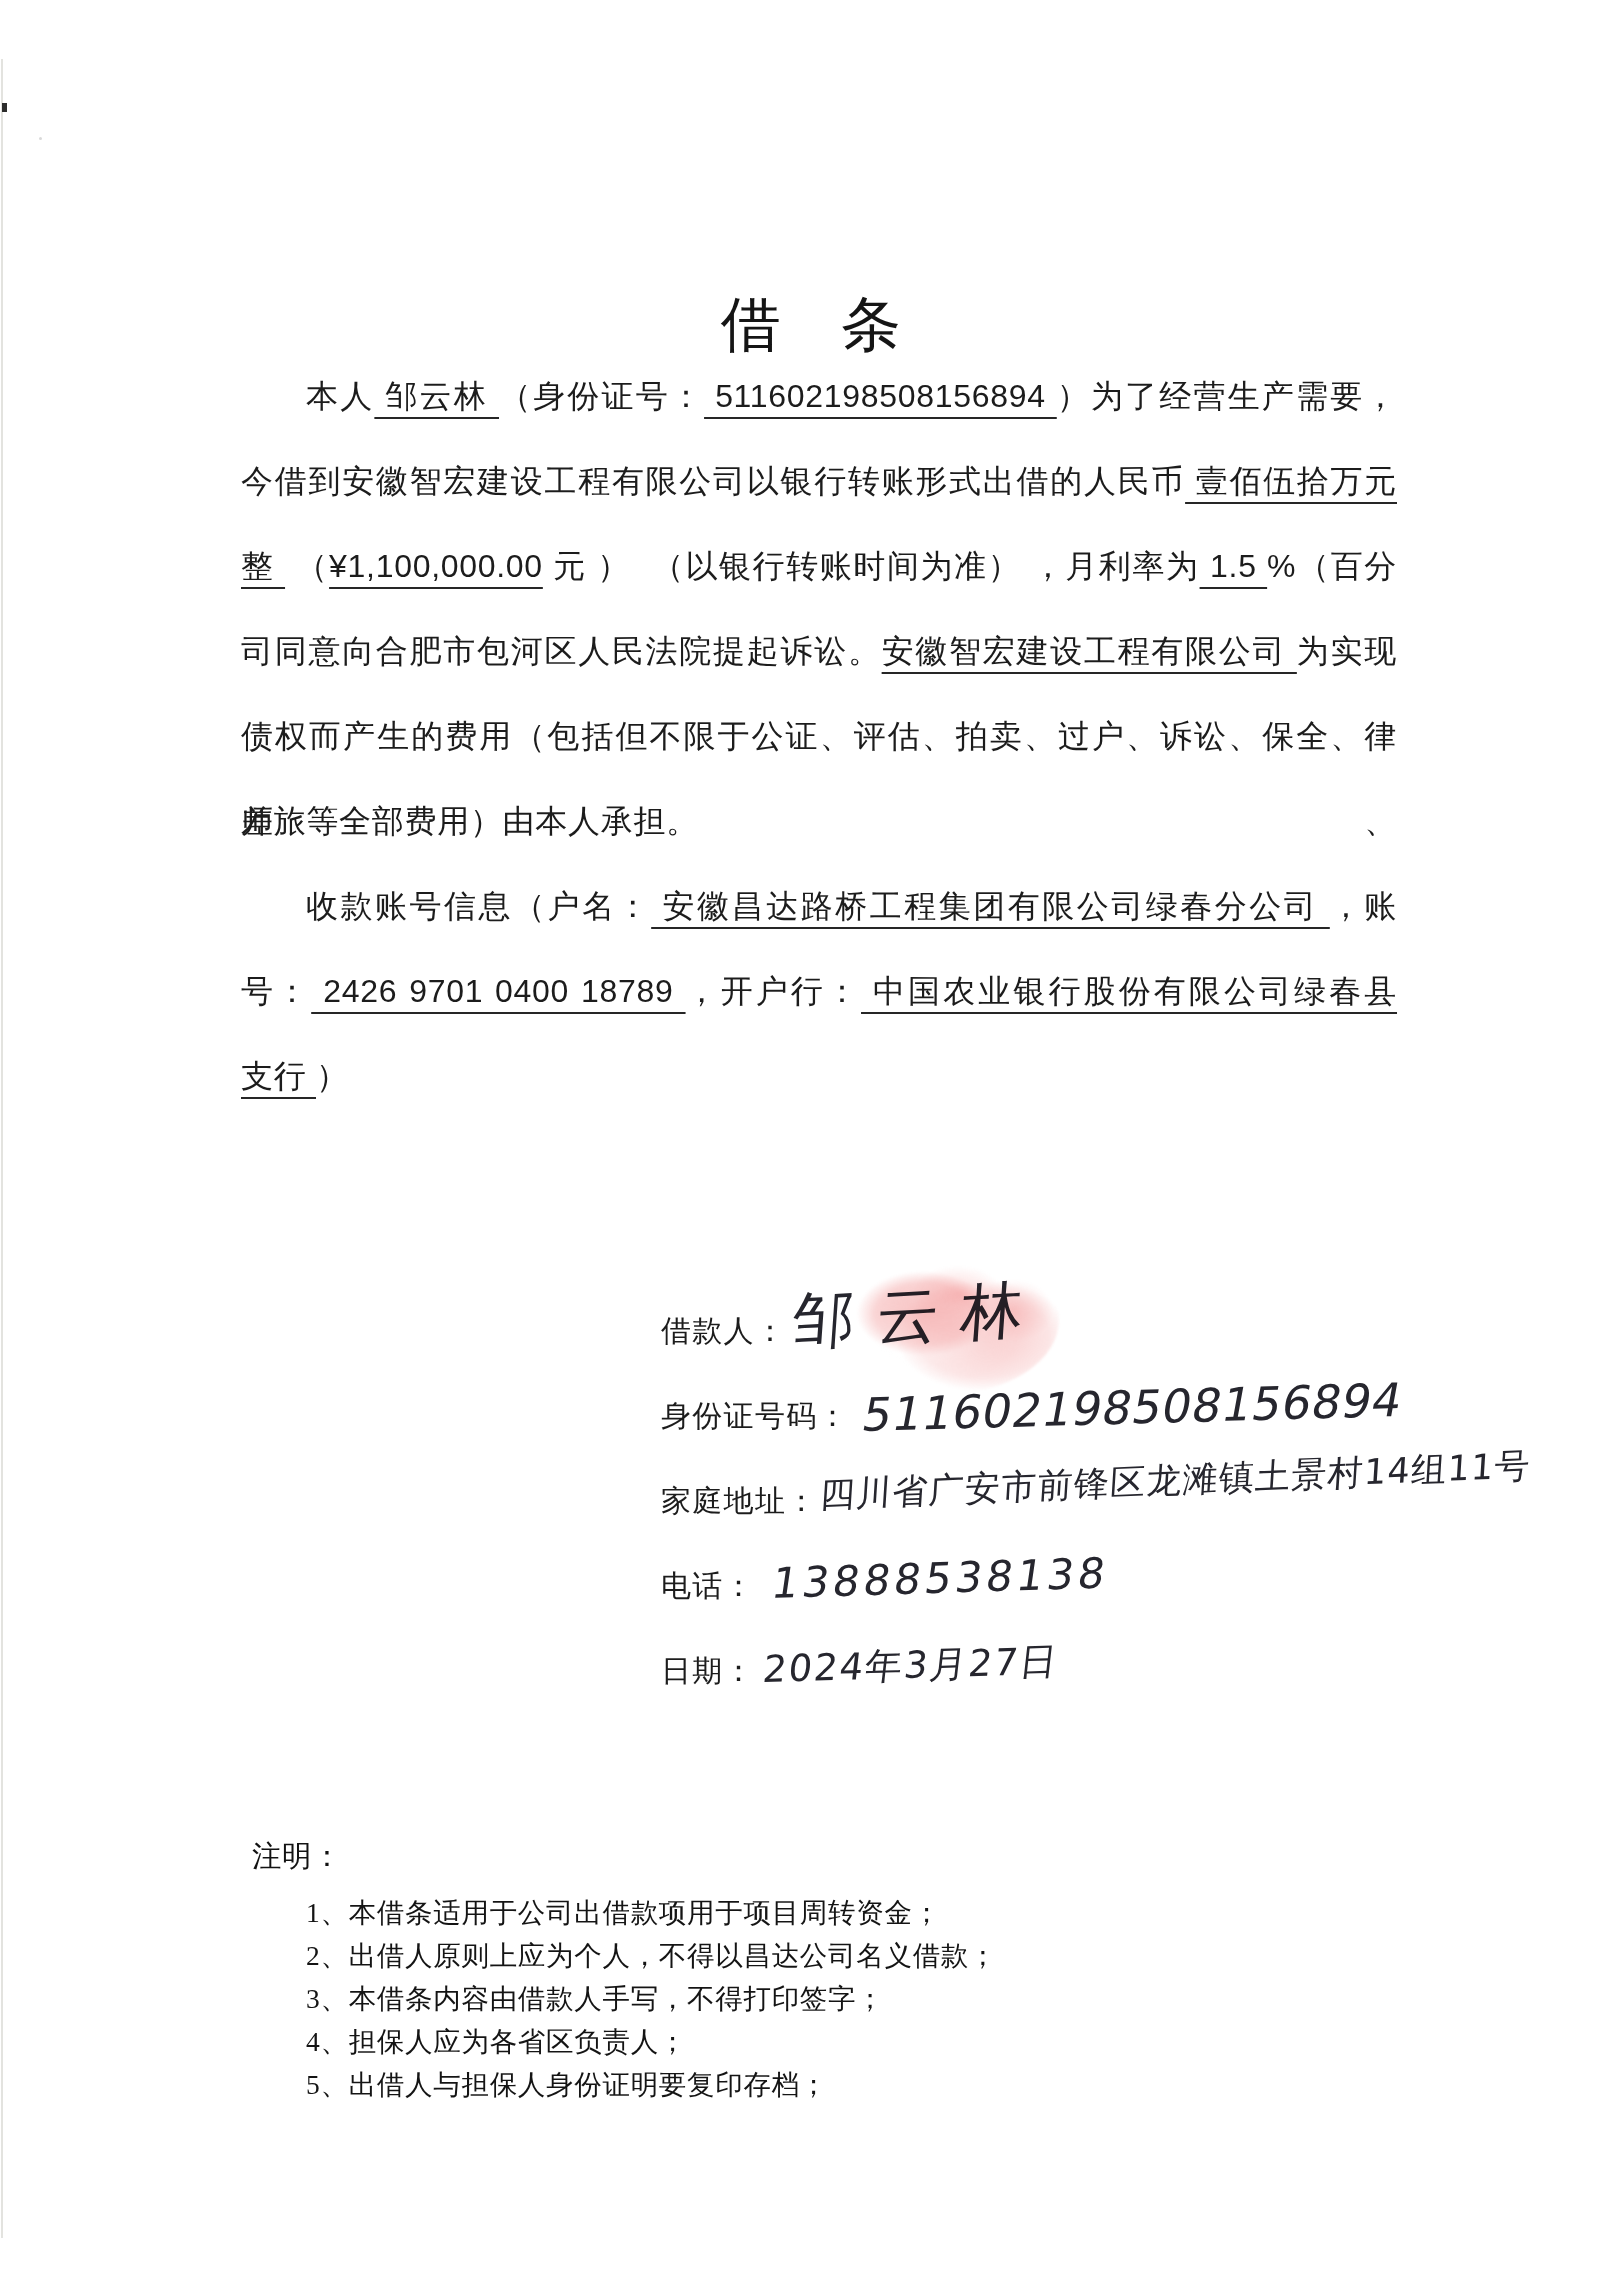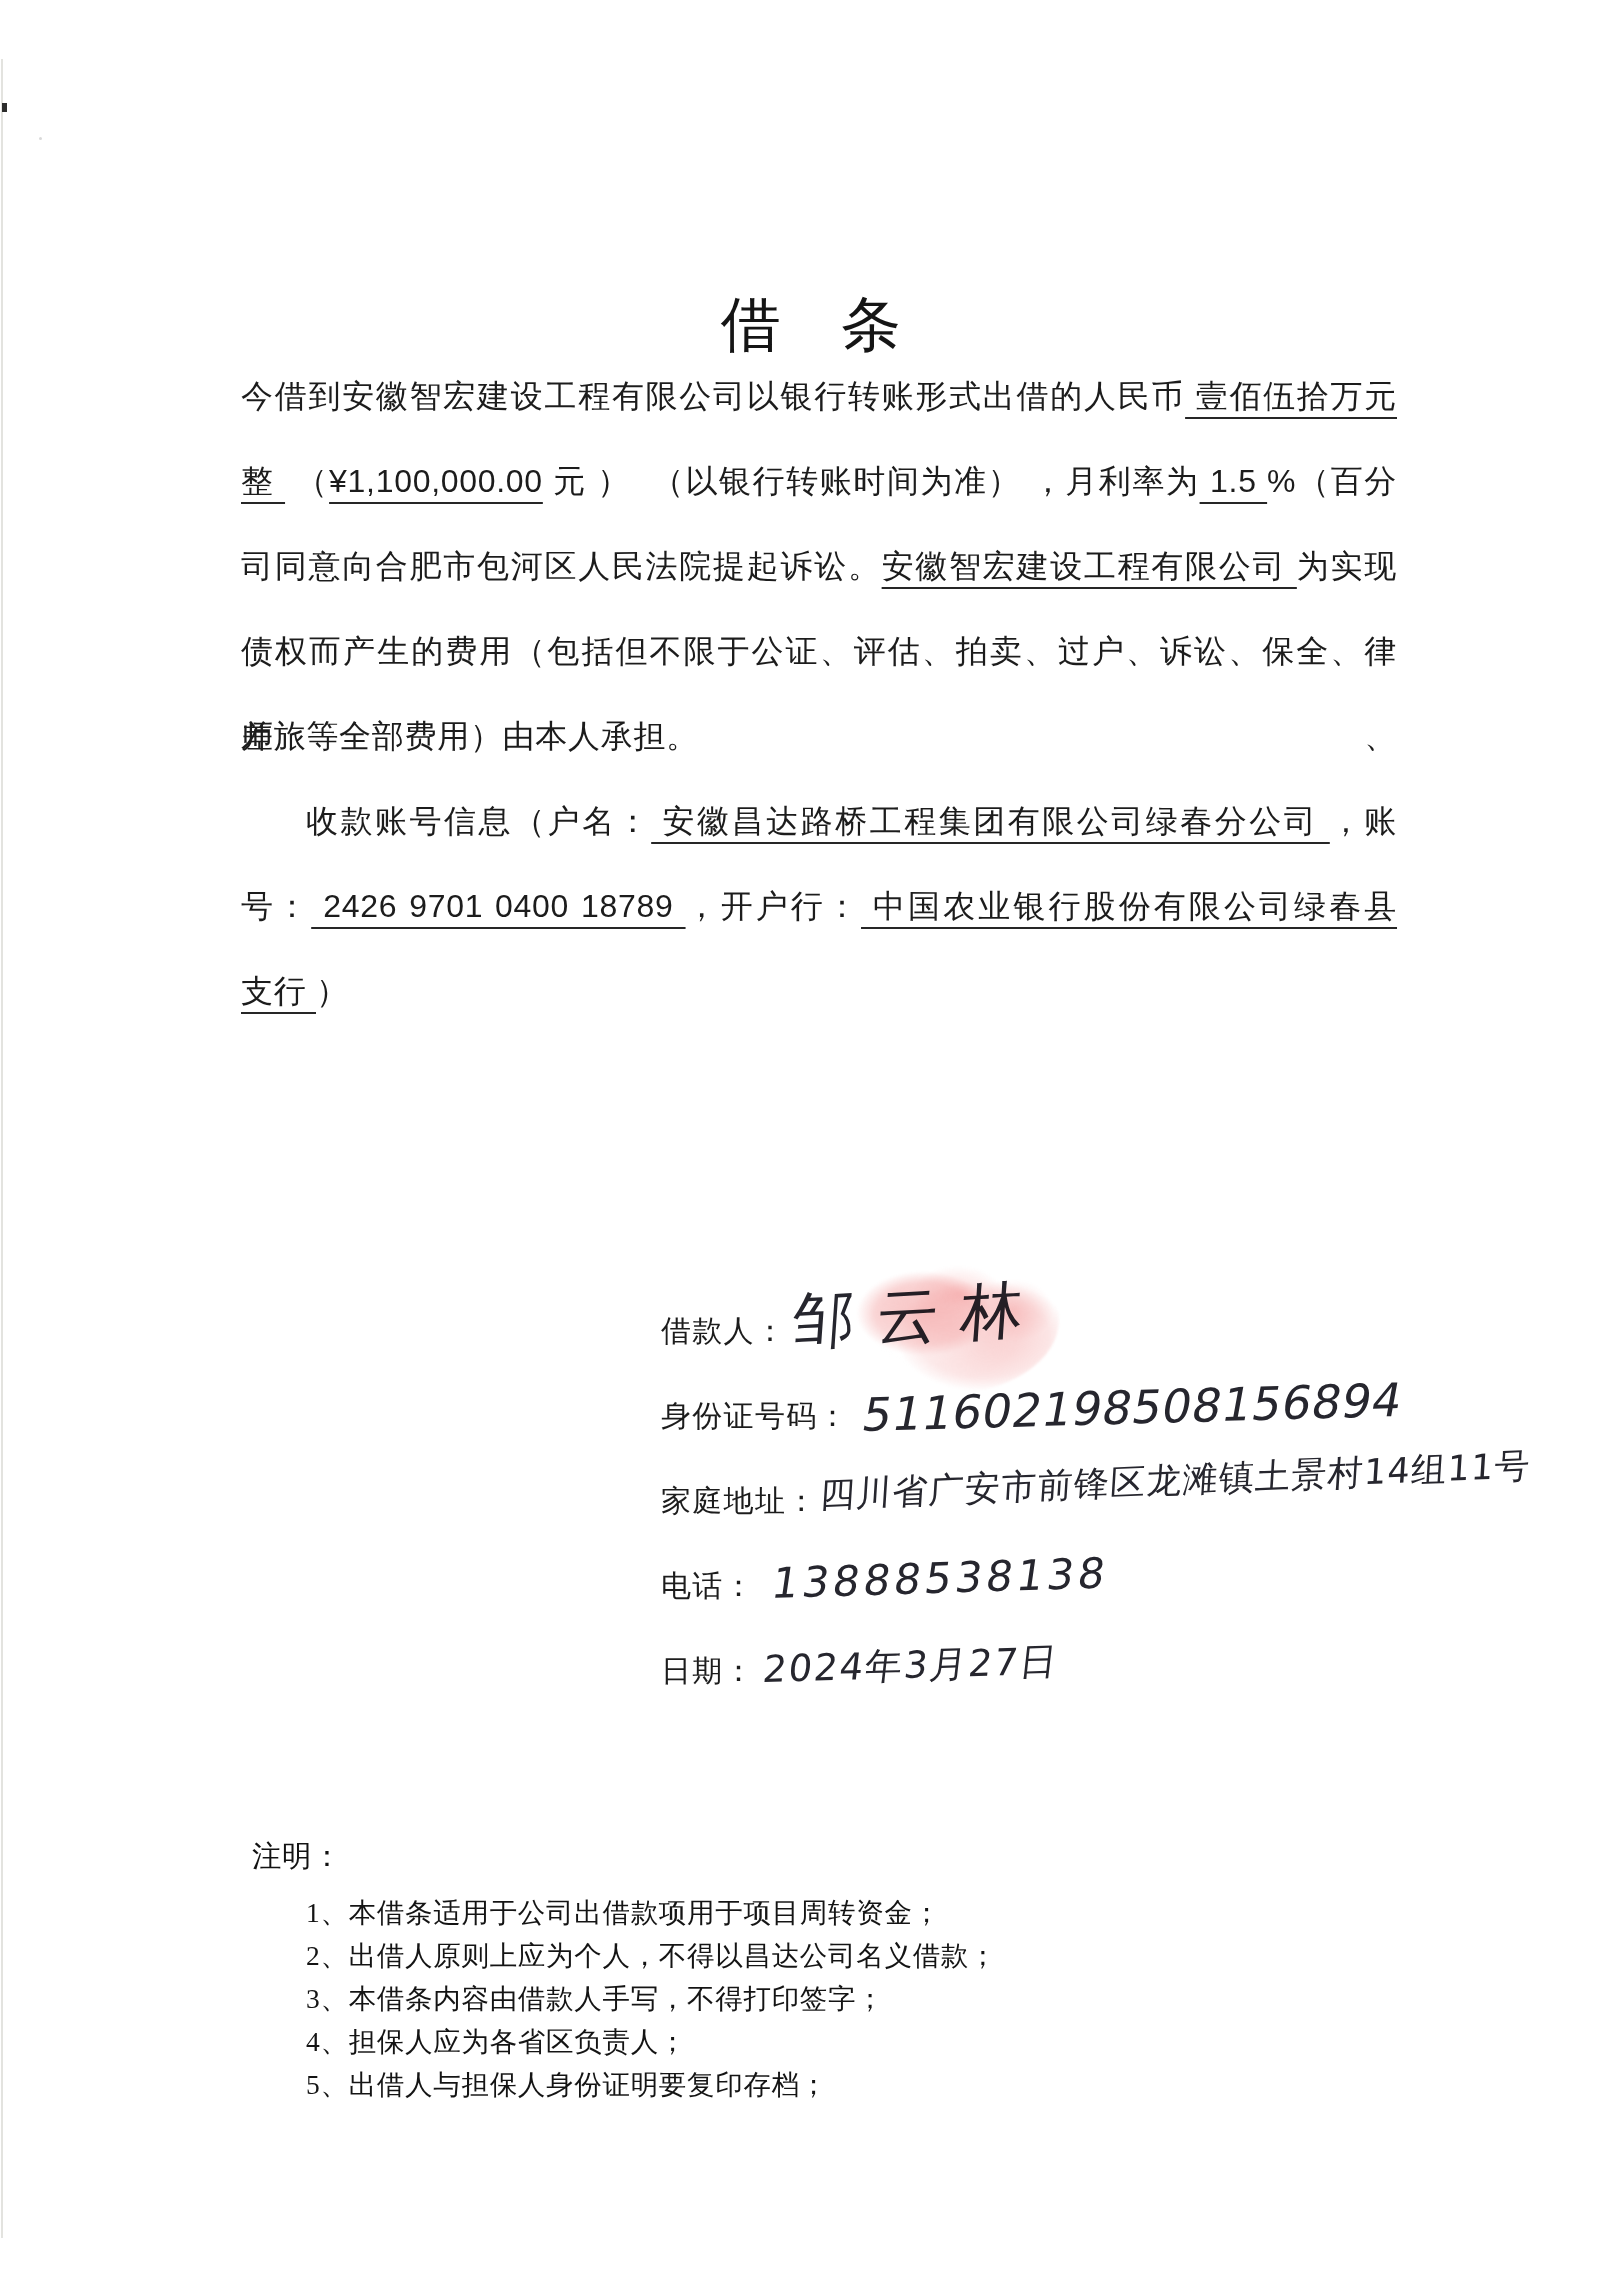--- a/index.html
+++ b/index.html
@@ -101,20 +101,21 @@
 
 <div class="page">
 
   <div class="scan-edge"></div>
   <div class="speck-a"></div>
   <div class="speck-b"></div>
 
   <div class="title">借 条</div>
 
   <div class="body-text" id="body-text">
+      <div class="line indent"><span>本人</span><span class="u"> 邹云林 </span><span>（身份证号：</span><span class="u"> 511602198508156894 </span><span>）为了经营生产需要，</span></div>
       <div class="line"><span>今借到安徽智宏建设工程有限公司以银行转账形式出借的人民币</span><span class="u"> 壹佰伍拾万元</span></div>
       <div class="line"><span class="u">整 </span><span> （</span><span class="u">¥1,100,000.00</span><span> 元 ）  （以银行转账时间为准） ，月利率为</span><span class="u"> 1.5 </span><span>%（百分</span></div>
       <div class="line"><span>司同意向合肥市包河区人民法院提起诉讼。</span><span class="u">安徽智宏建设工程有限公司 </span><span>为实现</span></div>
       <div class="line"><span>债权而产生的费用（包括但不限于公证、评估、拍卖、过户、诉讼、保全、律师、</span></div>
       <div class="line no-just"><span>差旅等全部费用）由本人承担。</span></div>
       <div class="line indent"><span>收款账号信息（户名：</span><span class="u"> 安徽昌达路桥工程集团有限公司绿春分公司 </span><span>，账</span></div>
       <div class="line"><span>号：</span><span class="u"> 2426 9701 0400 18789 </span><span>，开户行：</span><span class="u"> 中国农业银行股份有限公司绿春县</span></div>
       <div class="line no-just"><span class="u">支行 </span><span>）</span></div>
     </div>
 

